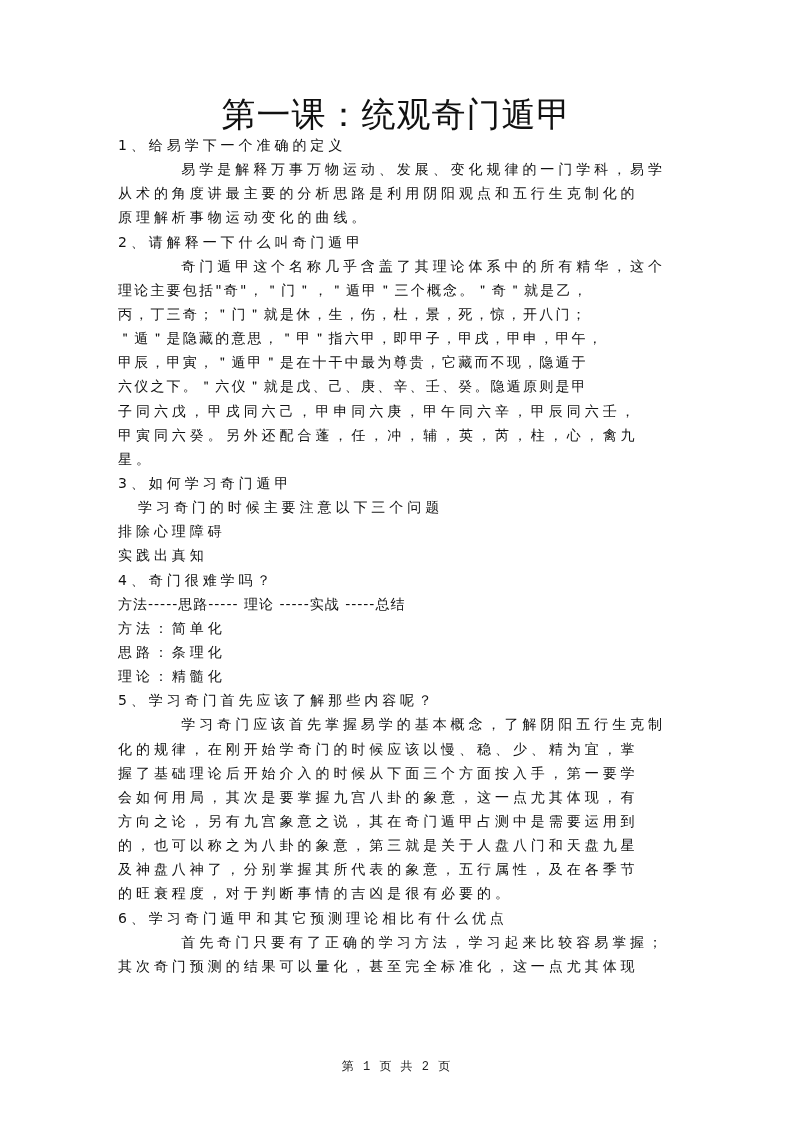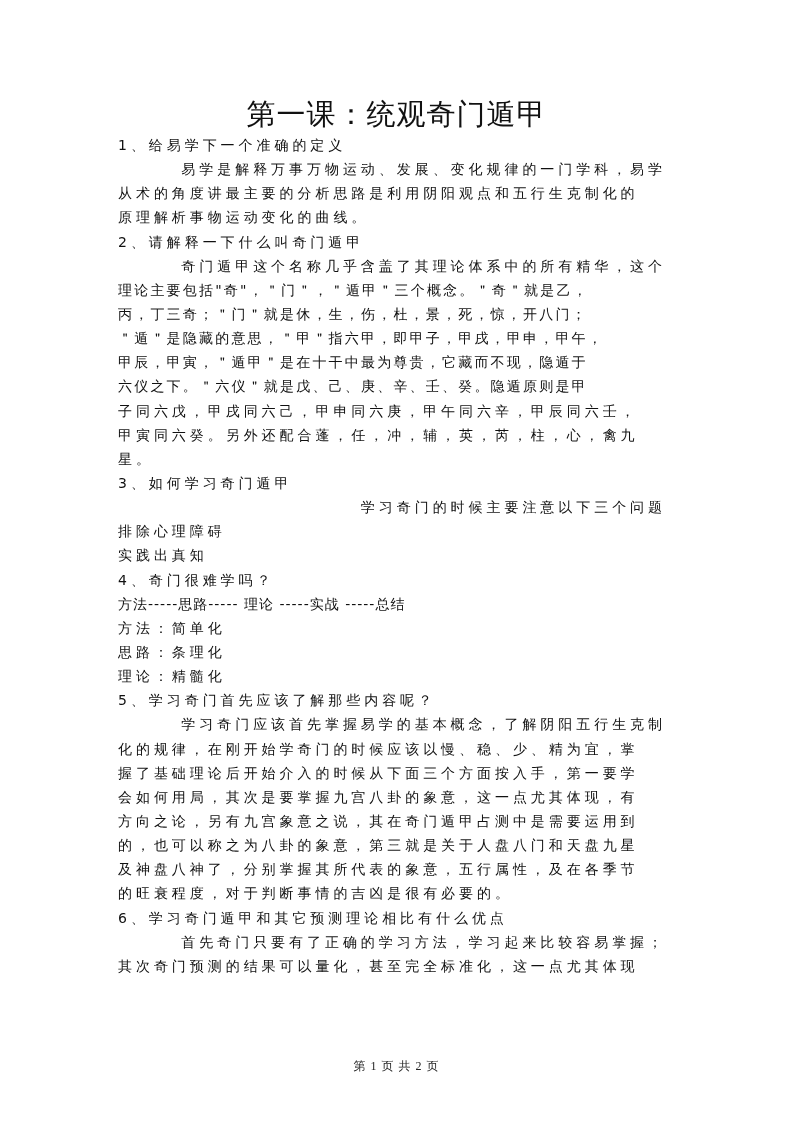--- a/index.html
+++ b/index.html
@@ -1,28 +1,28 @@
 <!DOCTYPE html>
 <html><head>
 <meta charset="utf-8">
 <style>
   html, body { margin: 0; padding: 0; background: #ffffff; }
   body { width: 793px; height: 1122px; position: relative; overflow: hidden;
          font-family: "DejaVu Sans", "Liberation Sans", sans-serif; color: #111111; }
   .page { position: absolute; left: 0; top: 0; width: 793px; height: 1122px; background: #fff; }
   .title { position: absolute; left: 0; width: 793px; top: 96px; text-align: center;
-           font-size: 29px; line-height: 36px; letter-spacing: 1px; color: #111; }
+           font-size: 34px; line-height: 36px; letter-spacing: 1px; color: #111; }
   .body { position: absolute; left: 118px; top: 133px; width: 548px; }
   .line { font-size: 14px; line-height: 24.15px; height: 24.15px; white-space: nowrap;
           letter-spacing: 3.95px; }
   .indent2 { padding-left: 41px; text-align: right; }
-  .indent1 { padding-left: 20px; text-align: right; }
+  .indent1 { padding-left: 20px; }
   .loose { letter-spacing: 2.2px; }
   .footer { position: absolute; left: 0; width: 793px; top: 1058px; text-align: center;
-            font-family: Liberation Serif, serif; font-size: 12px; color: #222;
+            font-family: Liberation Mono, monospace; font-size: 12px; color: #222;
             letter-spacing: 1px; }
 </style>
 </head>
 <body>
 
 <div class="page">
   <div class="title">第一课：统观奇门遁甲</div>
 
   <div class="body" id="body">
     <div class="line">1、给易学下一个准确的定义</div>

